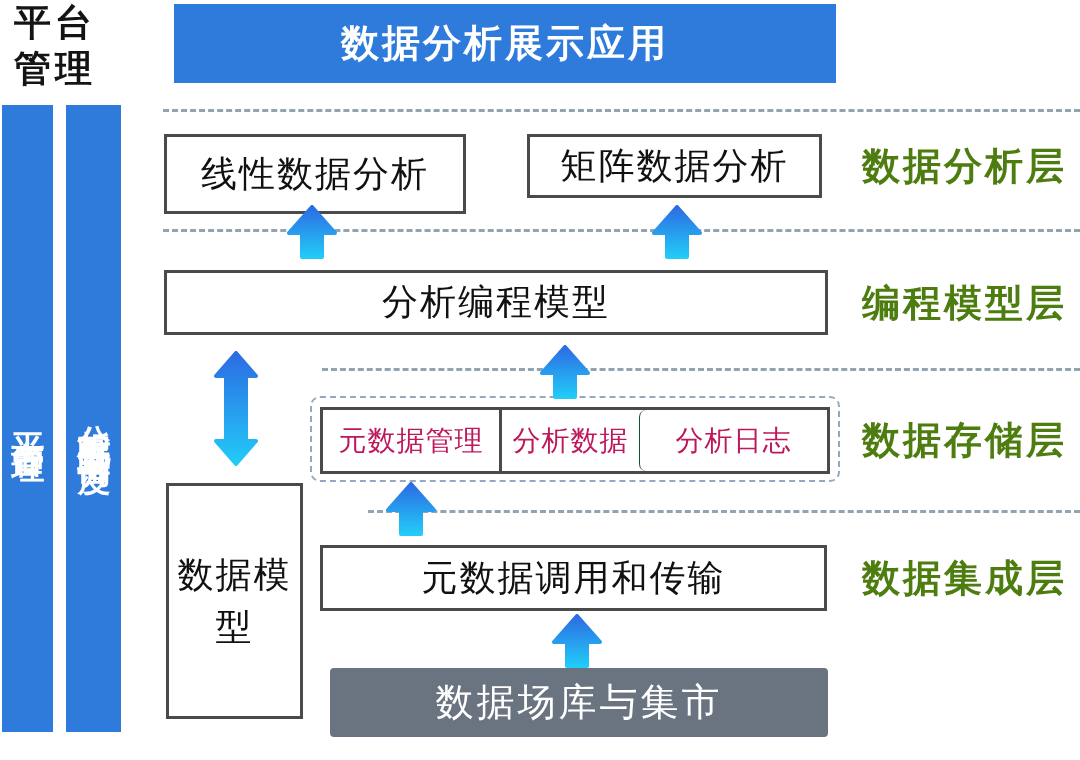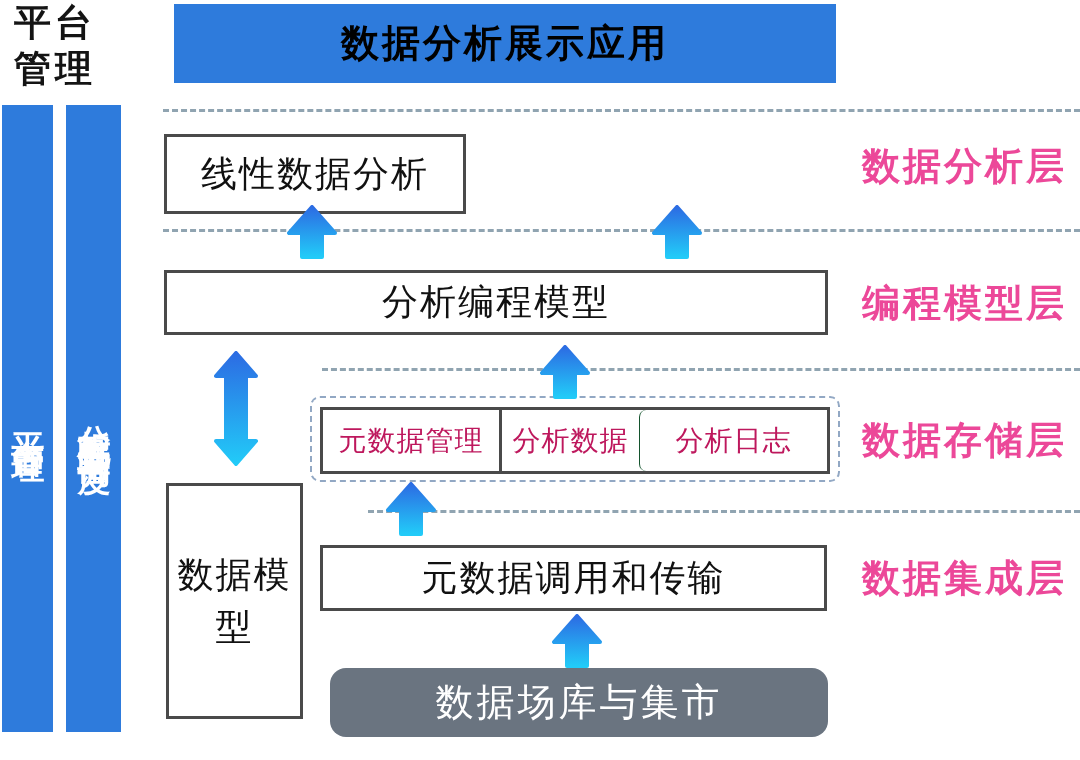--- a/index.html
+++ b/index.html
@@ -9,21 +9,21 @@
   }
   
   .corner-label{
     position:absolute;left:14px;top:0px;width:100px;
     font-size:37px;font-weight:bold;color:#141414;line-height:46px;letter-spacing:4px;
   }
   
   .banner{
     position:absolute;left:174px;top:4px;width:662px;height:79px;background:#2E7BDC;
     display:flex;align-items:center;justify-content:center;
-    color:#000000;font-size:38px;font-weight:bold;letter-spacing:3px;
+    color:#ffffff;font-size:38px;font-weight:bold;letter-spacing:3px;
   }
   
   .vbar{
     position:absolute;top:105px;height:627px;background:#2E7BDC;
     display:flex;align-items:center;justify-content:center;
     writing-mode:vertical-rl;text-orientation:upright;
     color:#ffffff;font-size:33px;font-weight:bold;letter-spacing:6px;
   }
   .vbar1{left:2px;width:51px;}
   .vbar2{left:66px;width:55px;}
@@ -56,28 +56,28 @@
   }
   .storage-cell{
     display:flex;align-items:center;justify-content:center;
     font-size:28px;color:#be185d;white-space:nowrap;letter-spacing:1px;
   }
   .sc1{width:176px;}
   .sc2{width:140px;border-left:3px solid #4A4A4A;box-sizing:border-box;}
   .sc3{flex:1;border-left:1px solid #14532d;box-sizing:border-box;border-radius:7px;}
   
   .layer-label{
-    position:absolute;left:862px;color:#ec4899;font-size:38px;font-weight:bold;
+    position:absolute;left:862px;color:#4d7c0f;font-size:38px;font-weight:bold;
     letter-spacing:3px;line-height:44px;white-space:nowrap;
   }
   .ll1{top:144px;} .ll2{top:281px;} .ll3{top:418px;} .ll4{top:556px;}
   
   .gray-box{
     position:absolute;left:330px;top:668px;width:498px;height:69px;background:#6A7480;
-    border-radius:16px;display:flex;align-items:center;justify-content:center;
+    border-radius:4px;display:flex;align-items:center;justify-content:center;
     color:#ffffff;font-size:38px;letter-spacing:3px;
   }
   
   .arrow{position:absolute;}
   .a1{left:286px;top:205px;} .a2{left:651px;top:205px;}
   .a3{left:539px;top:345px;} .a4{left:385px;top:482px;} .a5{left:551px;top:614px;}
   .adbl{left:213px;top:351px;}
   .defs-svg{position:absolute;width:0;height:0;}
 </style>
 </head>
@@ -102,20 +102,21 @@
 
   <div class="vbar vbar1">平台管理</div>
   <div class="vbar vbar2">分析配置与调度</div>
 
   <div class="dash-line dl1"></div>
   <div class="dash-line dl2"></div>
   <div class="dash-line dl3"></div>
   <div class="dash-line dl4"></div>
 
   <div class="wbox box-linear">线性数据分析</div>
+  <div class="wbox box-matrix">矩阵数据分析</div>
   <div class="layer-label ll1">数据分析层</div>
 
   <div class="wbox box-programming">分析编程模型</div>
   <div class="layer-label ll2">编程模型层</div>
 
   <div class="dashed-container"></div>
   <div class="storage-table">
     <div class="storage-cell sc1">元数据管理</div>
     <div class="storage-cell sc2">分析数据</div>
     <div class="storage-cell sc3">分析日志</div>

